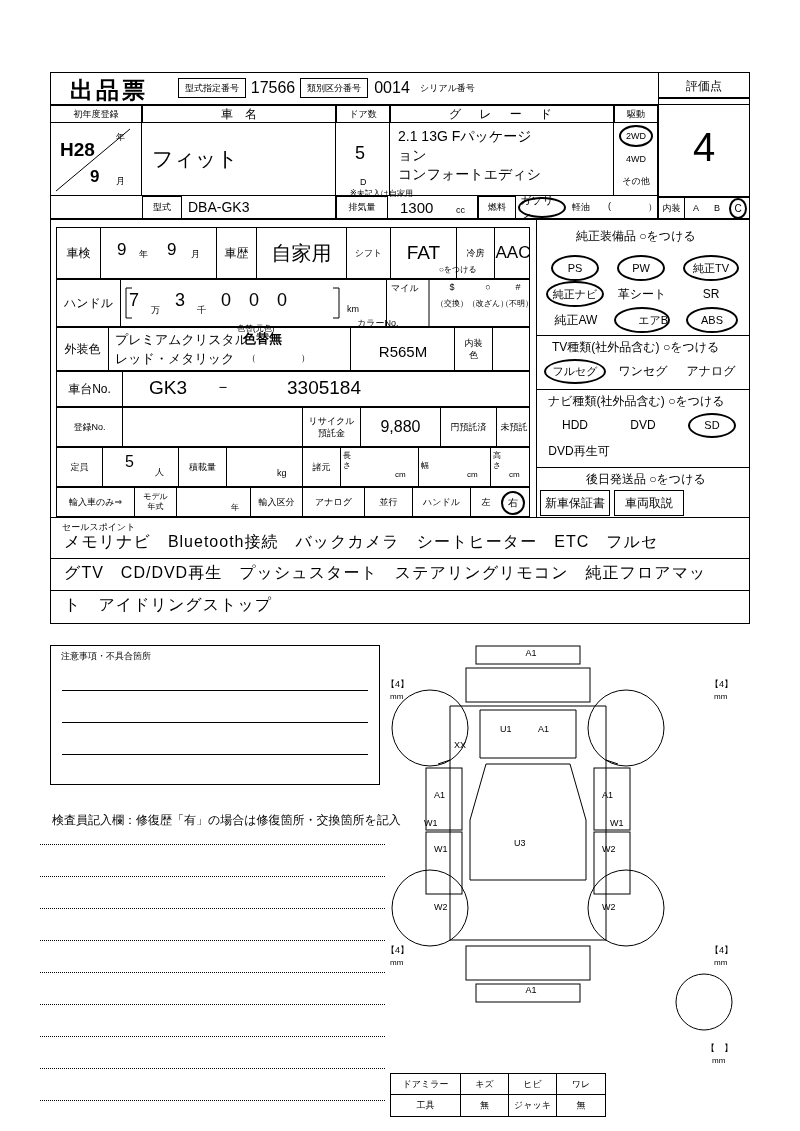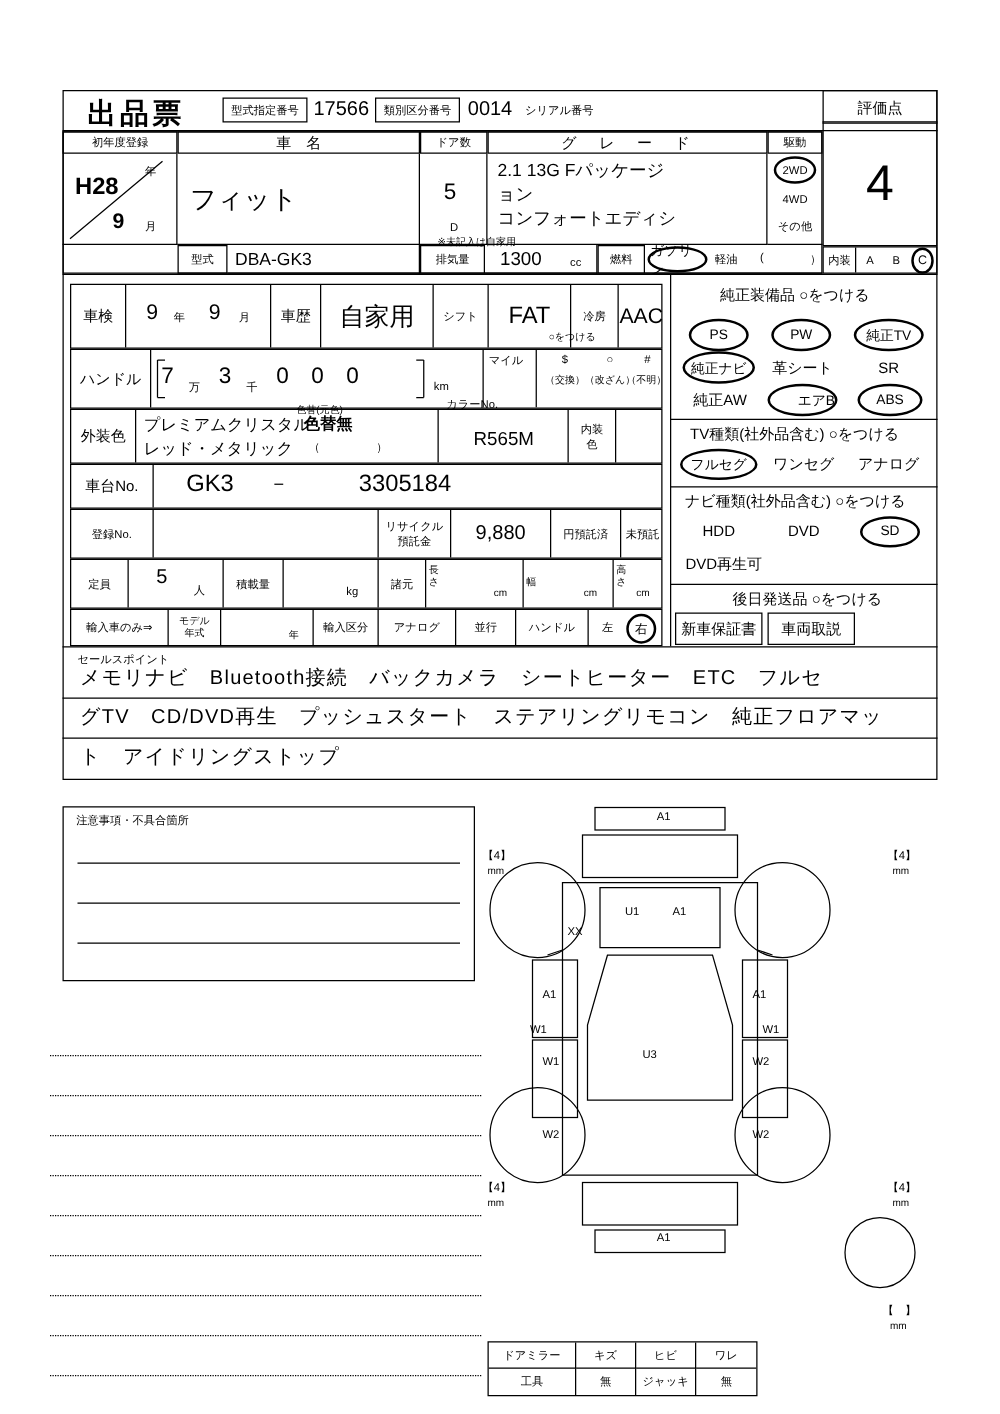--- a/index.html
+++ b/index.html
@@ -428,20 +428,21 @@
   <div class="box" style="left:64px;top:563px;width:680px;height:24px;font-size:16px;letter-spacing:1px;">グTV　CD/DVD再生　プッシュスタート　ステアリングリモコン　純正フロアマッ</div>
   <div class="box hline" style="left:50px;top:590px;width:700px;"></div>
   <div class="box" style="left:64px;top:595px;width:670px;height:24px;font-size:16px;letter-spacing:1px;">ト　アイドリングストップ</div>
 
   <div class="box b" style="left:50px;top:645px;width:330px;height:140px;"></div>
   <div class="box xs" style="left:58px;top:650px;background:#fff;padding:0 3px;">注意事項・不具合箇所</div>
   <div class="box" style="left:62px;top:690px;width:306px;height:0;border-top:1px solid #000;"></div>
   <div class="box" style="left:62px;top:722px;width:306px;height:0;border-top:1px solid #000;"></div>
   <div class="box" style="left:62px;top:754px;width:306px;height:0;border-top:1px solid #000;"></div>
 
+  <div class="box sm" style="left:52px;top:812px;">検査員記入欄：修復歴「有」の場合は修復箇所・交換箇所を記入</div>
 
   <div class="box dotted" style="left:40px;top:844px;width:345px;height:0;"></div>
   <div class="box dotted" style="left:40px;top:876px;width:345px;height:0;"></div>
   <div class="box dotted" style="left:40px;top:908px;width:345px;height:0;"></div>
   <div class="box dotted" style="left:40px;top:940px;width:345px;height:0;"></div>
   <div class="box dotted" style="left:40px;top:972px;width:345px;height:0;"></div>
   <div class="box dotted" style="left:40px;top:1004px;width:345px;height:0;"></div>
   <div class="box dotted" style="left:40px;top:1036px;width:345px;height:0;"></div>
   <div class="box dotted" style="left:40px;top:1068px;width:345px;height:0;"></div>
   <div class="box dotted" style="left:40px;top:1100px;width:345px;height:0;"></div>

